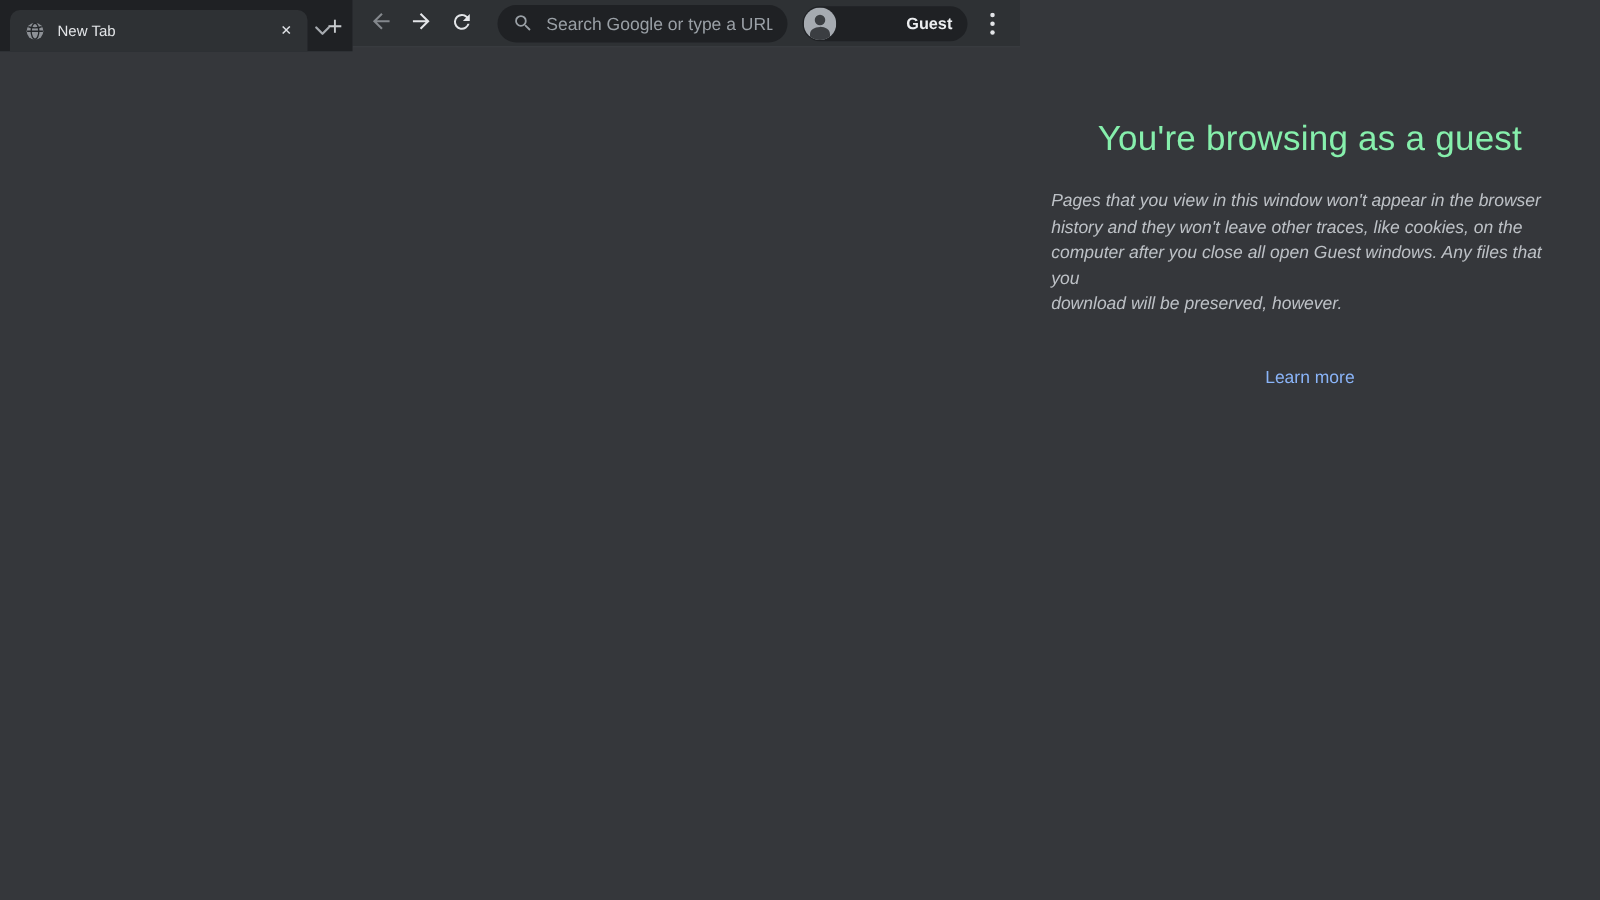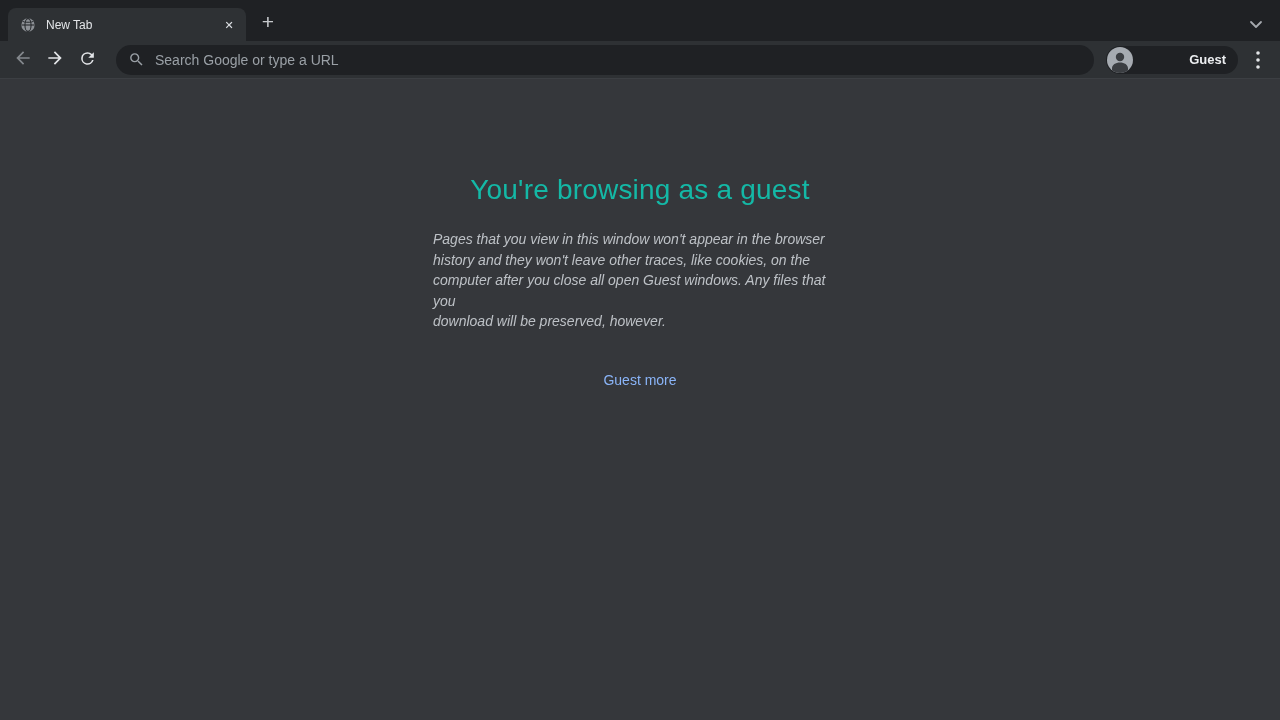--- a/index.html
+++ b/index.html
@@ -1,21 +1,21 @@
 <!DOCTYPE html>
 <html><head>
 <meta charset="utf-8">
 <style>
   * { margin: 0; padding: 0; box-sizing: border-box; }
   html, body { width: 1280px; height: 720px; overflow: hidden; }
   body {
     font-family: "Liberation Sans", sans-serif;
     background: #35373b;
   }
-  .browser { width: 1280px; height: 720px; display: flex; flex-direction: column; }
+  .browser { width: 1280px; height: 720px; display: flex; }
 
   
   .tabstrip {
     height: 41px;
     background: #1f2124;
     display: flex;
     align-items: flex-end;
     padding-left: 8px;
     position: relative;
     flex: none;
@@ -141,21 +141,21 @@
   
   .page {
     flex: 1;
     background: #35373b;
     text-align: center;
   }
   .page h1 {
     margin-top: 95px;
     font-size: 28px;
     font-weight: 400;
-    color: #14b8a6;
+    color: #86efac;
     letter-spacing: 0.2px;
   }
   .page p {
     width: 414px;
     margin: 23px auto 0;
     text-align: left;
     font-size: 14px;
     line-height: 20.5px;
     color: #bdc1c6;
     white-space: pre-line;
@@ -254,16 +254,16 @@
       </svg>
     </button>
   </div>
 
   <div class="page">
     <h1>You're browsing as a guest</h1>
     <p>Pages that you view in this window won't appear in the browser
 history and they won't leave other traces, like cookies, on the
 computer after you close all open Guest windows. Any files that you
 download will be preserved, however.</p>
-    <a class="learn-more">Guest more</a>
+    <a class="learn-more">Learn more</a>
   </div>
 
 </div>
 
 </body></html>

